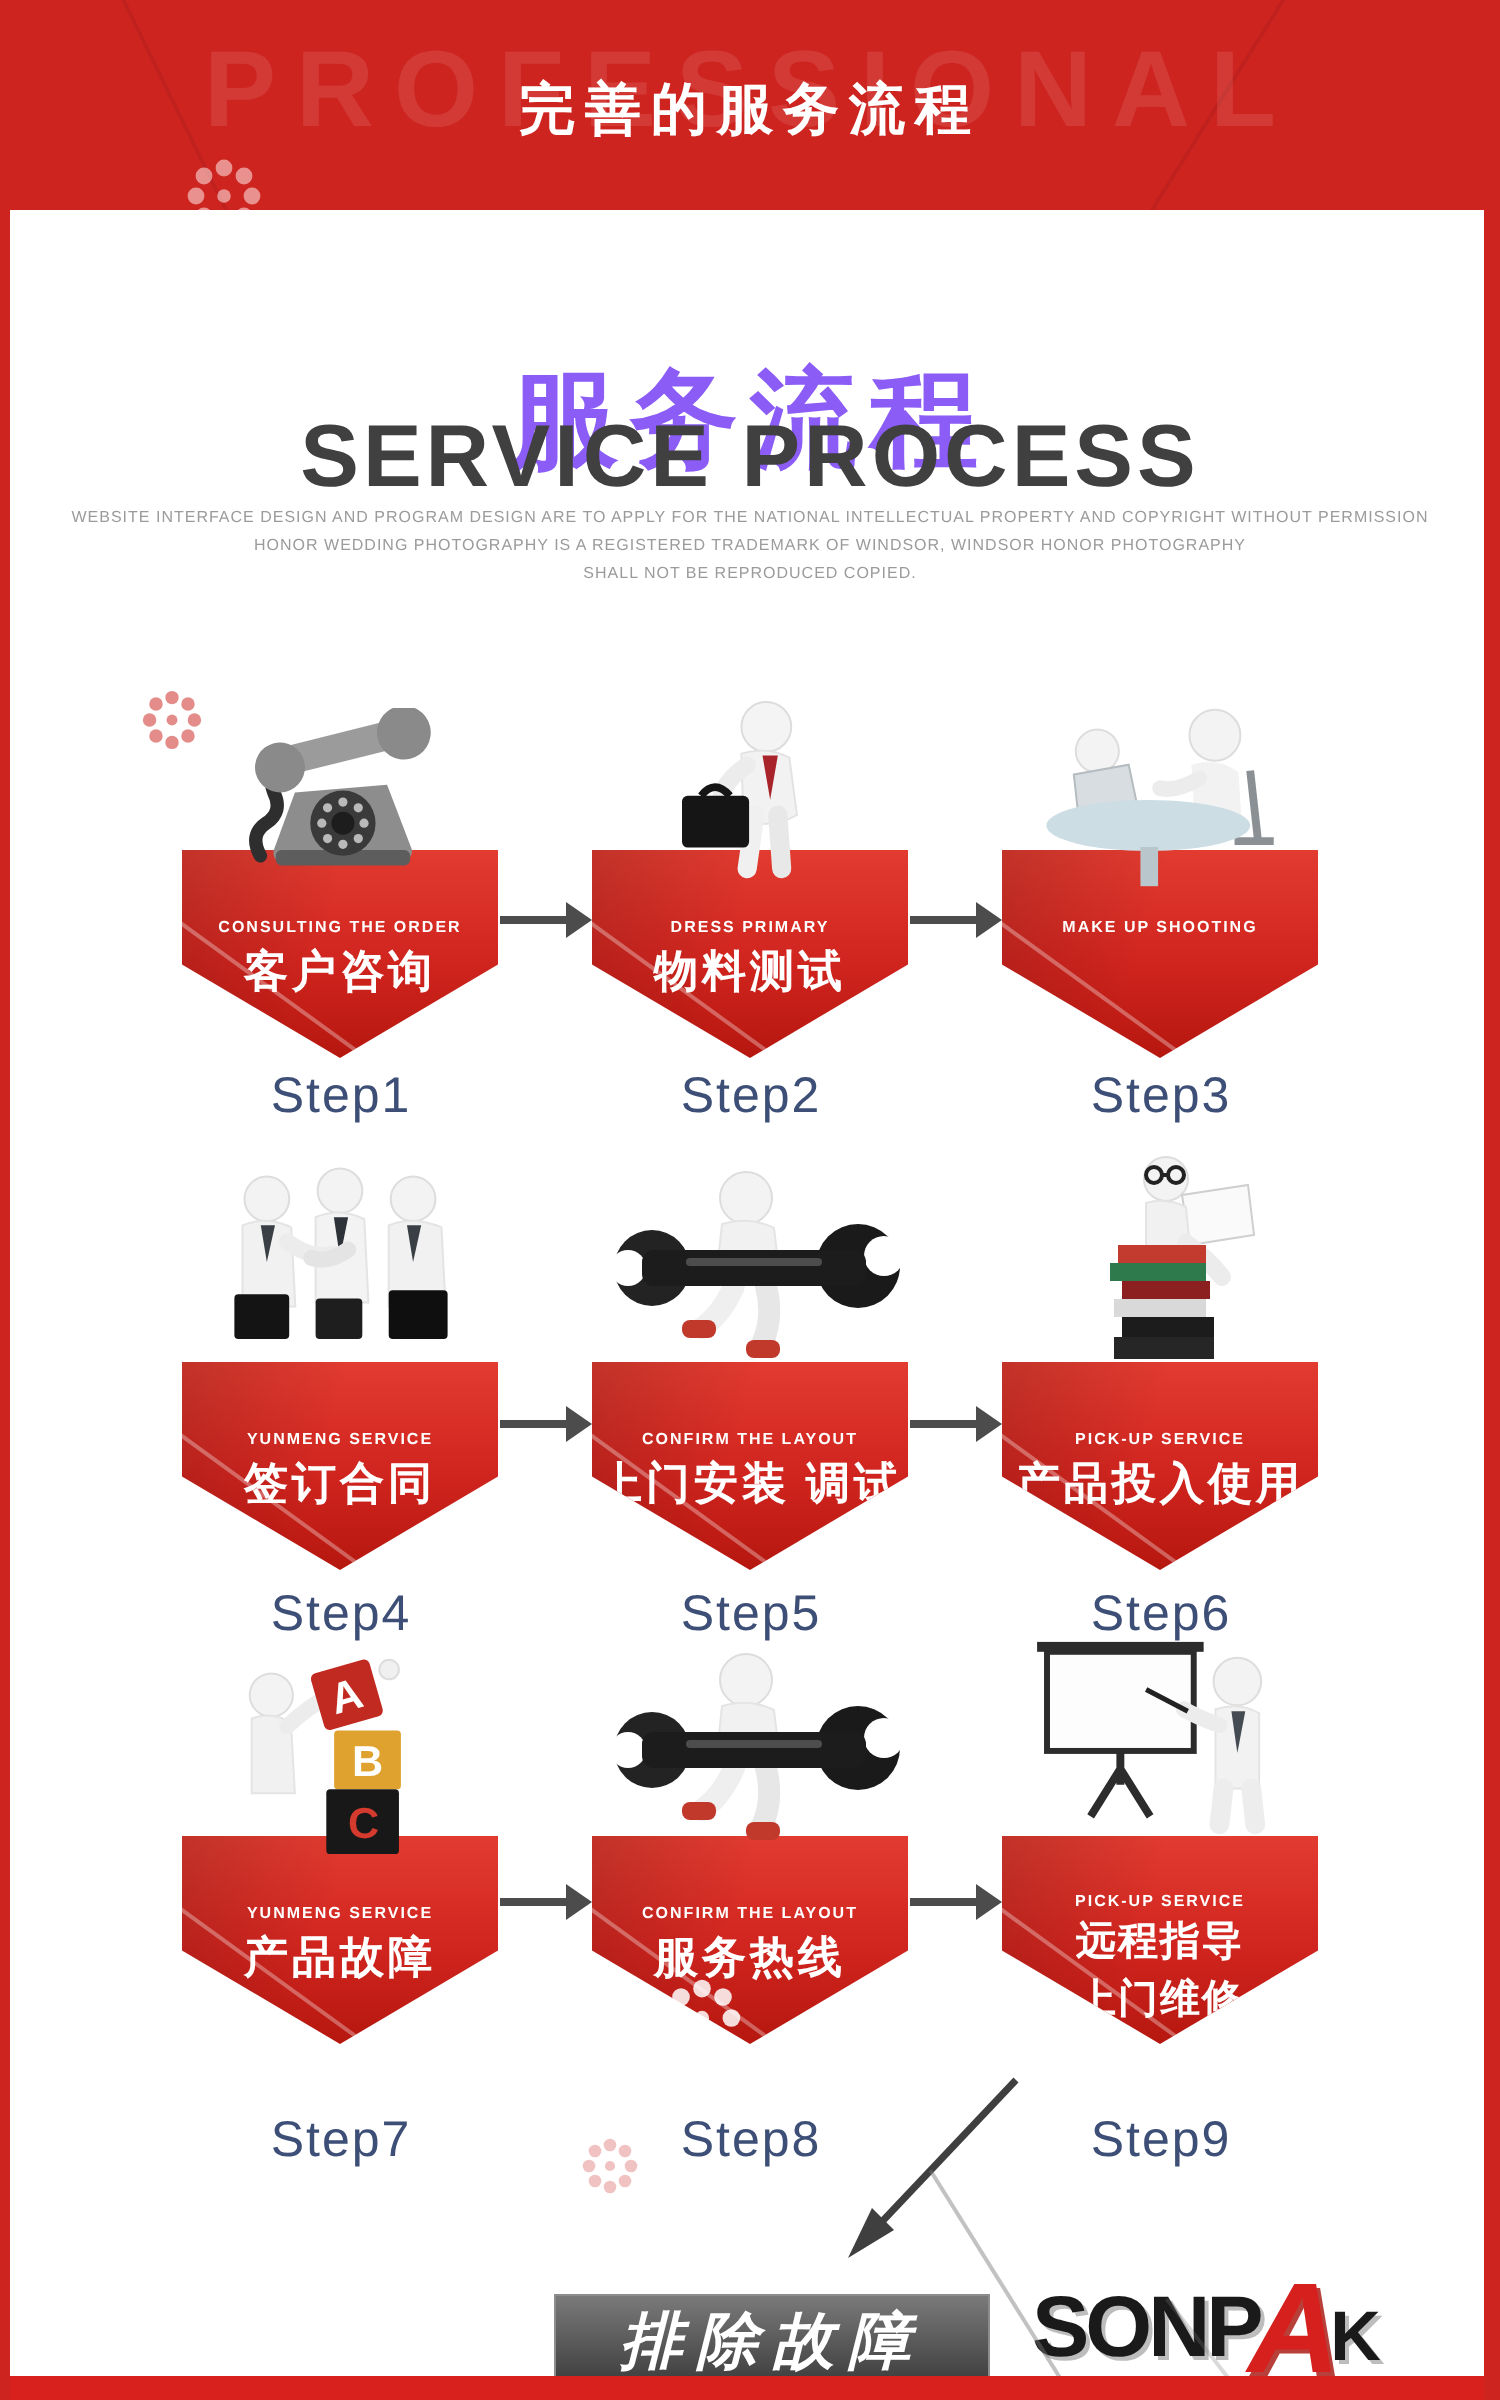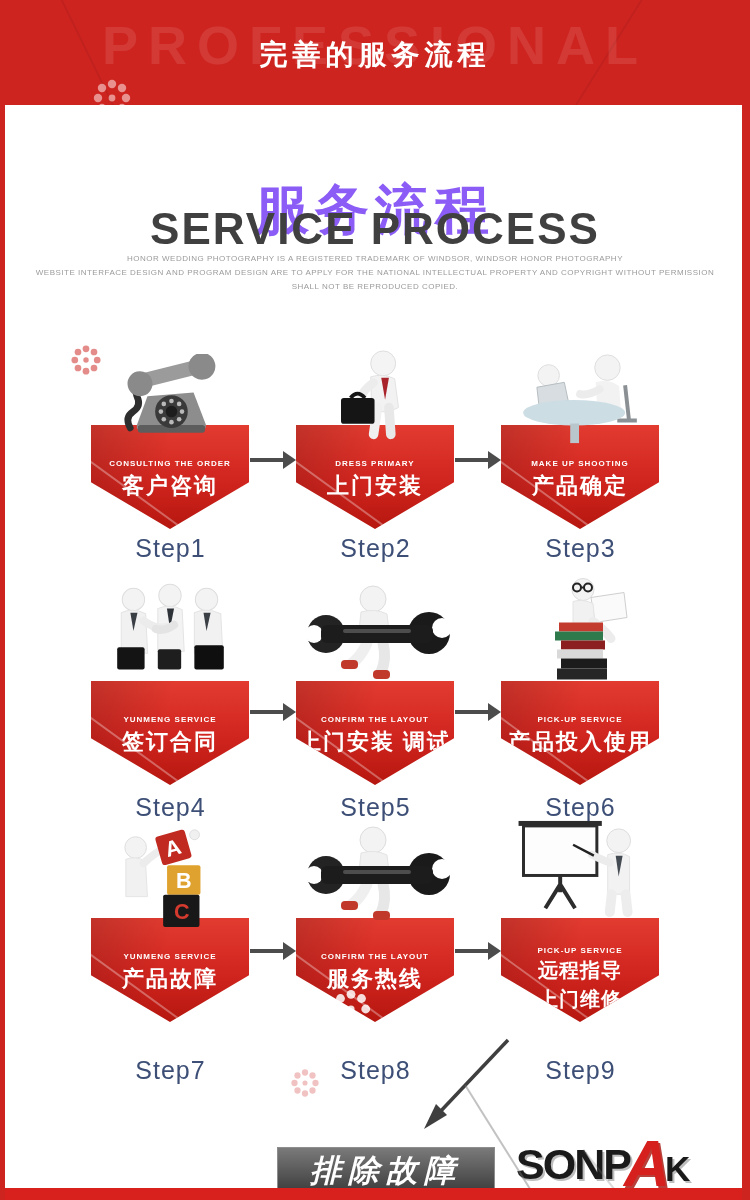--- a/index.html
+++ b/index.html
@@ -97,22 +97,22 @@
           <circle cx="6" cy="20" r="4.2"></circle>
           <circle cx="10" cy="10" r="4.2"></circle>
           <circle cx="20" cy="20" r="3.4"></circle>
         </g>
     </svg>
   </div>
 
   <div class="title-cn">服务流程</div>
   <div class="title-en">SERVICE PROCESS</div>
   <div class="disclaimer">
+    <div>WEBSITE INTERFACE DESIGN AND PROGRAM DESIGN ARE TO APPLY FOR THE NATIONAL INTELLECTUAL PROPERTY AND COPYRIGHT  WITHOUT PERMISSION</div>
     <div>HONOR WEDDING PHOTOGRAPHY IS A REGISTERED TRADEMARK OF WINDSOR, WINDSOR HONOR PHOTOGRAPHY</div>
-    <div>WEBSITE INTERFACE DESIGN AND PROGRAM DESIGN ARE TO APPLY FOR THE NATIONAL INTELLECTUAL PROPERTY AND COPYRIGHT  WITHOUT PERMISSION</div>
     <div>SHALL NOT BE REPRODUCED COPIED.</div>
   </div>
 
   <svg class="flower" style="left:70px;top:344px;color:rgba(205,45,40,0.55);" width="32" height="32" viewBox="0 0 40 40">
     <g fill="currentColor">
         <circle cx="20" cy="6" r="4.2"></circle>
         <circle cx="30" cy="10" r="4.2"></circle>
         <circle cx="34" cy="20" r="4.2"></circle>
         <circle cx="30" cy="30" r="4.2"></circle>
         <circle cx="20" cy="34" r="4.2"></circle>
@@ -196,21 +196,21 @@
           <path d="M58,36 Q46,44 44,54" stroke="#ececec" stroke-width="9" fill="none" stroke-linecap="round"></path>
           <path d="M62,62 L58,90" stroke="#f0f0f0" stroke-width="10" stroke-linecap="round"></path>
           <path d="M74,62 L76,90" stroke="#e8e8e8" stroke-width="10" stroke-linecap="round"></path>
           <path d="M34,52 q7,-9 15,0" stroke="#151515" stroke-width="4" fill="none"></path>
           <rect x="24" y="52" width="35" height="27" rx="3" fill="#151515"></rect>
         </svg>
       </div>
       <div class="badge">
         <div class="badge-text">
           <div class="badge-en">DRESS PRIMARY</div>
-          <div class="badge-cn">上门安装</div>
+          <div class="badge-cn">物料测试</div>
         </div>
       </div>
       <div class="step-label">Step2</div>
     </div>
 
     <div class="arrow-r a2"></div>
 
     <div class="cell c3">
       <div class="icon" style="top:2px;">
         <svg width="128" height="98" viewBox="0 0 130 100">
@@ -221,21 +221,20 @@
           <path d="M80,33 Q94,29 104,37 L106,68 L82,68 Z" fill="#f2f2f2"></path>
           <path d="M84,40 Q72,47 64,45" stroke="#ececec" stroke-width="8" fill="none" stroke-linecap="round"></path>
           <path d="M110,36 L114,72 M102,72 L122,72" stroke="#8a9094" stroke-width="4"></path>
           <ellipse cx="58" cy="64" rx="52" ry="13" fill="#ccdde4"></ellipse>
           <rect x="54" y="75" width="9" height="20" fill="#b9c6cc"></rect>
         </svg>
       </div>
       <div class="badge">
         <div class="badge-text">
           <div class="badge-en">MAKE UP SHOOTING</div>
-          <div class="badge-cn">产品确定</div>
         </div>
       </div>
       <div class="step-label">Step3</div>
     </div>
   </div>
 
   <div class="row row-2">
 
     <div class="cell c1">
       <div class="icon" style="top:0;">

